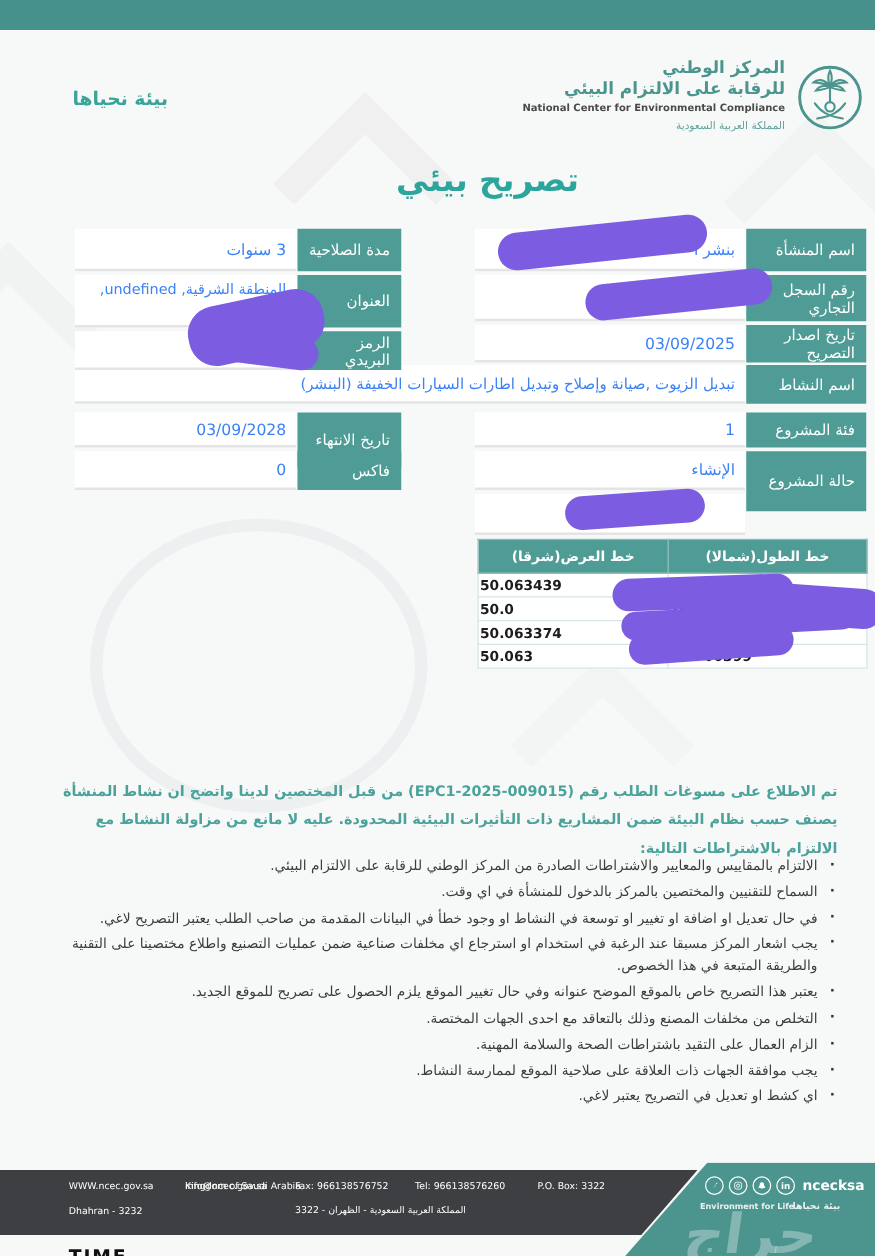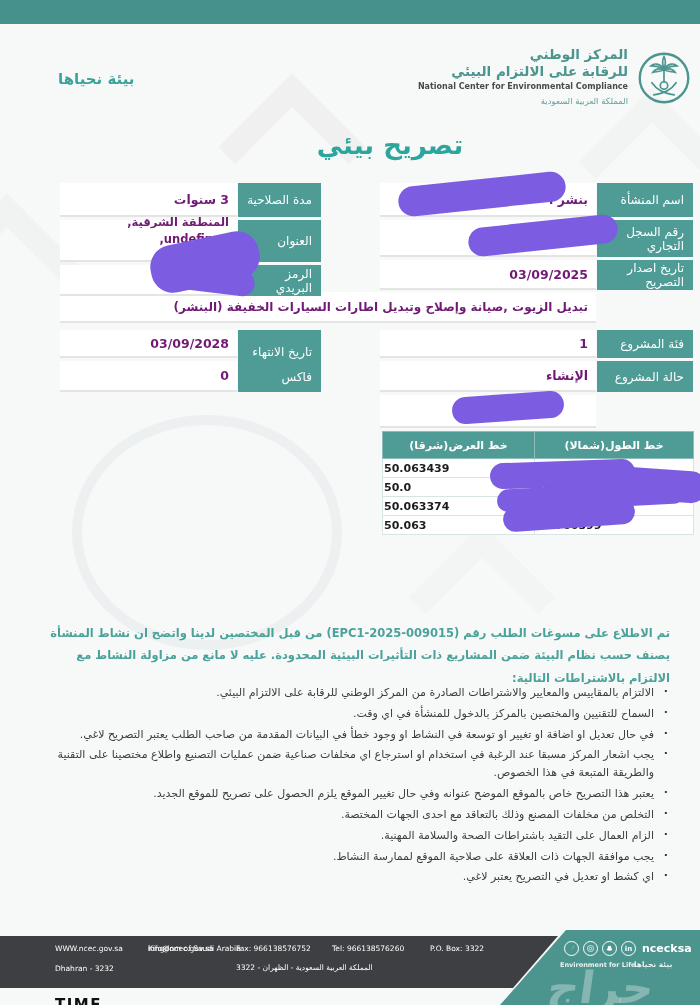--- a/index.html
+++ b/index.html
@@ -17,22 +17,22 @@
   .org{position:absolute;right:72px;top:46px;text-align:right;direction:rtl;line-height:1.25;}
   .org .ar{color:#4c958f;font-weight:bold;font-size:13.5px;}
   .org .en{color:#4a4a4a;font-weight:bold;font-size:8px;direction:ltr;margin-top:2px;}
   .org .kg{color:#62a39d;font-size:8.5px;letter-spacing:1.5px;margin-top:4px;}
   .logo{position:absolute;right:8px;top:50px;width:56px;height:56px;}
   .doc-title{position:absolute;left:calc(50% + 40px);top:130px;transform:translateX(-50%);
         color:#2ca59c;font-weight:bold;font-size:26px;direction:rtl;}
   
   .lbl{position:absolute;background:#4f9c96;color:#fff;font-size:12px;direction:rtl;
        display:flex;align-items:center;padding:0 9px;box-sizing:border-box;}
-  .val{position:absolute;background:#fff;border-bottom:2px solid #e4e4e4;color:#701a75;
-       font-size:12.5px;font-weight:700;direction:rtl;display:flex;align-items:center;
+  .val{position:absolute;background:#fff;border-bottom:2px solid #e4e4e4;color:#3b82f6;
+       font-size:12.5px;font-weight:400;direction:rtl;display:flex;align-items:center;
        justify-content:flex-start;padding:0 8px;box-sizing:border-box;text-align:right;}
   .val.two{flex-direction:column;justify-content:center;align-items:flex-start;line-height:1.5;}
   
   .ctable{position:absolute;left:382px;top:431px;width:312px;border:1px solid #b9d4d1;
           border-collapse:collapse;direction:rtl;}
   .ctable th{background:#4f9c96;color:#fff;font-size:11px;font-weight:bold;height:24px;
           border:1px solid #8fbcb8;}
   .ctable td{background:#fff;font-size:11px;color:#1c1c1c;height:16px;text-align:left;
           border:1px solid #d7e6e4;font-weight:600;direction:ltr;}
   
@@ -105,26 +105,27 @@
 
   <div class="lbl" style="left:597px;top:183px;width:96px;height:34px;text-align:right;">اسم المنشأة</div>
   <div class="val" style="left:380px;top:183px;width:216px;height:34px;">بنشر ا</div>
 
   <div class="lbl" style="left:597px;top:220px;width:96px;height:37px;">رقم السجل التجاري</div>
   <div class="val" style="left:380px;top:220px;width:216px;height:37px;"></div>
 
   <div class="lbl" style="left:597px;top:260px;width:96px;height:30px;text-align:right;">تاريخ اصدار التصريح</div>
   <div class="val" style="left:380px;top:260px;width:216px;height:30px;">03/09/2025</div>
 
+  <div class="lbl" style="left:597px;top:292px;width:96px;height:31px;">اسم النشاط</div>
   <div class="val" style="left:60px;top:292px;width:536px;height:31px;font-size:12px;">تبديل الزيوت ,صيانة وإصلاح وتبديل اطارات السيارات الخفيفة (البنشر)</div>
 
   <div class="lbl" style="left:597px;top:330px;width:96px;height:28px;">فئة المشروع</div>
   <div class="val" style="left:380px;top:330px;width:216px;height:28px;">1</div>
 
-  <div class="lbl" style="left:597px;top:361px;width:96px;height:31px;">حالة المشروع</div>
+  <div class="lbl" style="left:597px;top:361px;width:96px;height:48px;">حالة المشروع</div>
   <div class="val" style="left:380px;top:361px;width:216px;height:31px;">الإنشاء</div>
 
   <div class="lbl" style="left:597px;top:395px;width:96px;height:50px;margin-top:48px;">هاتف</div>
   <div class="val" style="left:380px;top:395px;width:216px;height:33px;"></div>
 
   <div class="lbl" style="left:238px;top:183px;width:83px;height:34px;">مدة الصلاحية</div>
   <div class="val" style="left:60px;top:183px;width:177px;height:34px;">3 سنوات</div>
 
   <div class="lbl" style="left:238px;top:220px;width:83px;height:42px;">العنوان</div>
   <div class="val two" style="left:60px;top:220px;width:177px;height:42px;font-size:11.5px;">

